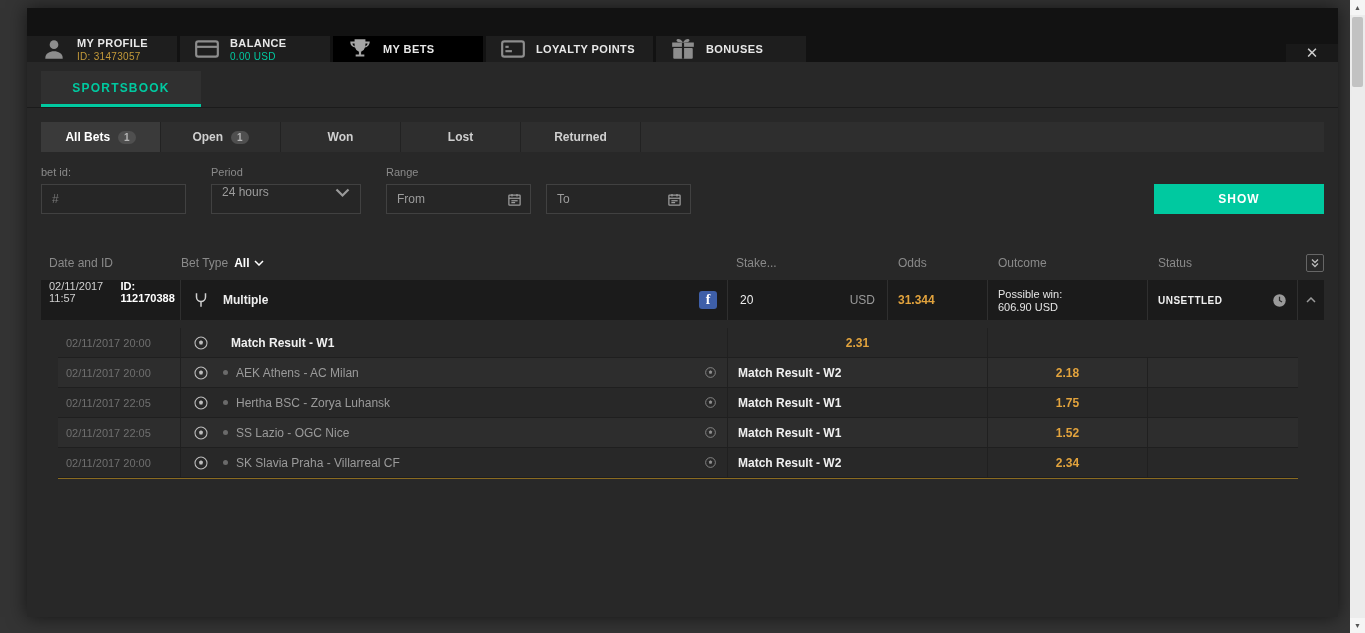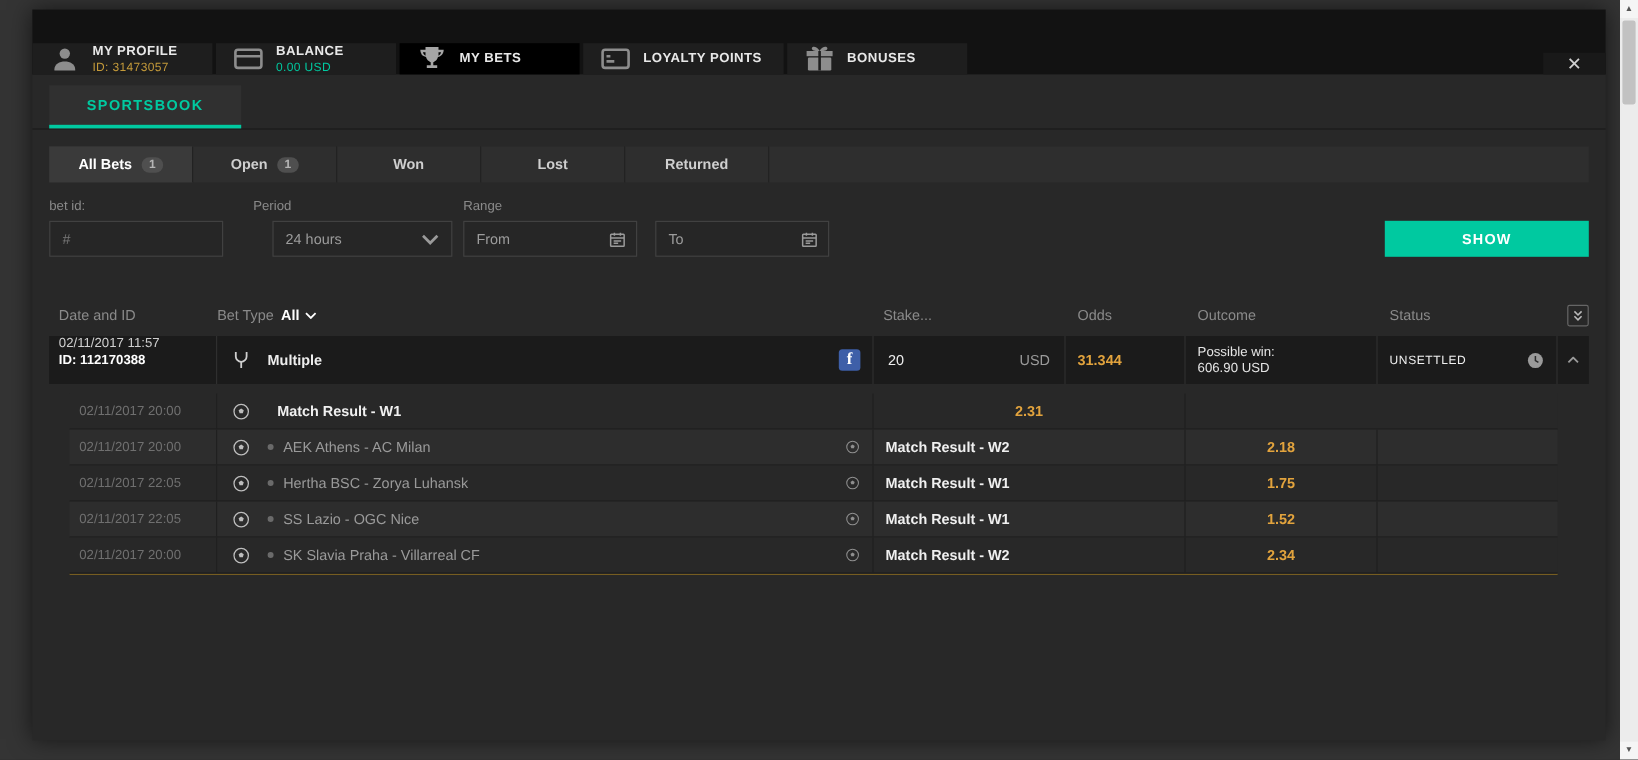--- a/index.html
+++ b/index.html
@@ -42,21 +42,21 @@
   .fbadge { background:#4f4f4f; color:#b5b5b5; font-size:10px; font-weight:bold;
     border-radius:9px; padding:1px 6px; }
   .filter-rest { flex:1; }
 
   
   .form-area { margin:14px 14px 0 14px; position:relative; height:62px; }
   .flabel { position:absolute; top:0; color:#8a8a8a; font-size:11px; }
   .finput { position:absolute; top:18px; height:30px; background:#262626; border:1px solid #414141;
     color:#9c9c9c; font-size:12px; padding:0 10px; font-family:"Liberation Sans",sans-serif; }
   input.finput::placeholder { color:#777; }
-  .fselect { display:flex; align-items:center; justify-content:space-between; cursor:pointer;margin-left:16px; }
+  .fselect { display:flex; justify-content:space-between; cursor:pointer; }
   .fdate { display:flex; align-items:center; justify-content:space-between; cursor:pointer; }
   .cal-icon, .caret-icon { color:#9a9a9a; width:15px; height:15px; flex:0 0 auto; }
   .cal-icon svg, .caret-icon svg { width:100%; height:100%; display:block; }
   .show-btn { position:absolute; right:0; top:18px; width:170px; height:30px;
     background:var(--teal,#00c9a0); border:none; color:#fff; font-size:12px; font-weight:bold;
     letter-spacing:1px; cursor:pointer; font-family:"Liberation Sans",sans-serif; }
 
   
   .bets-table { margin:18px 14px 0 14px; }
   .tgrid { display:grid; grid-template-columns:140px 40px 1fr 160px 100px 160px 150px 26px; }
@@ -69,37 +69,37 @@
   .th-odds { grid-column:5/6; padding-left:10px; }
   .th-outcome { grid-column:6/7; padding-left:10px; }
   .th-status { grid-column:7/8; padding-left:10px; }
   .th-collapse { grid-column:8/9; display:flex; justify-content:flex-end; }
   .collapse-box { width:18px; height:18px; border:1px solid #666; border-radius:2px; color:#bbb;
     display:flex; align-items:center; justify-content:center; cursor:pointer; }
   .collapse-box svg { width:12px; height:12px; }
 
   .main-row { background:#1b1b1b; height:40px; align-items:stretch; color:#eee; font-size:12px; }
   .main-row > div { display:flex; align-items:center; border-right:1px solid #2f2f2f; }
-  .mc-date { flex-direction:column; align-items:flex-start !important; justify-content:flex-start;
+  .mc-date { flex-direction:row; align-items:flex-start !important; justify-content:flex-start;
     padding-left:8px; gap:2px; }
   .mc-date .d1 { color:#cfcfcf; font-size:11px; }
   .mc-date .d2 { color:#fff; font-size:11px; font-weight:bold; }
   .mc-icon { justify-content:center; color:#cfcfcf; border-right:none !important; }
   .mc-icon svg { width:18px; height:18px; }
   .mc-name { justify-content:space-between; padding:0 10px 0 2px; font-weight:bold; }
   .fb-icon { width:18px; height:18px; background:var(--fb,#3e5fa8); border-radius:3px; color:#fff;
     display:flex; align-items:center; justify-content:center;
     font-family:"Liberation Serif",serif; font-size:14px; font-weight:bold; cursor:pointer; }
   .mc-stake { justify-content:space-between; padding:0 12px; }
   .mc-stake .cur { color:#9a9a9a; }
   .mc-odds { padding-left:10px; color:var(--yellow,#e2a33d); font-weight:bold;text-align:center; }
   .mc-outcome { flex-direction:column; align-items:flex-start !important; justify-content:center;
     padding-left:10px; gap:1px; font-size:11px; color:#e5e5e5; }
   .mc-status { justify-content:space-between; padding:0 10px; }
-  .mc-status .st { font-size:10px; font-weight:normal; letter-spacing:.5px; color:#f0f0f0; }
+  .mc-status .st { font-size:10px; font-weight:bold; letter-spacing:.5px; color:#f0f0f0; }
   .clock-icon { width:15px; height:15px; color:#9a9a9a; }
   .clock-icon svg { width:100%; height:100%; display:block; }
   .mc-chevron { justify-content:center; border-right:none !important; color:#9a9a9a; cursor:pointer; }
   .mc-chevron svg { width:10px; height:6px; transform:rotate(180deg); }
 
   
   .legs { margin:8px 26px 0 17px; border-bottom:1px solid #8a6b21; }
   .lgrid { display:grid; grid-template-columns:123px 40px 1fr 260px 160px 150px; }
   .leg-row { height:30px; align-items:stretch; font-size:11px; background:#282828;
     border-bottom:1px solid #1f1f1f; }

